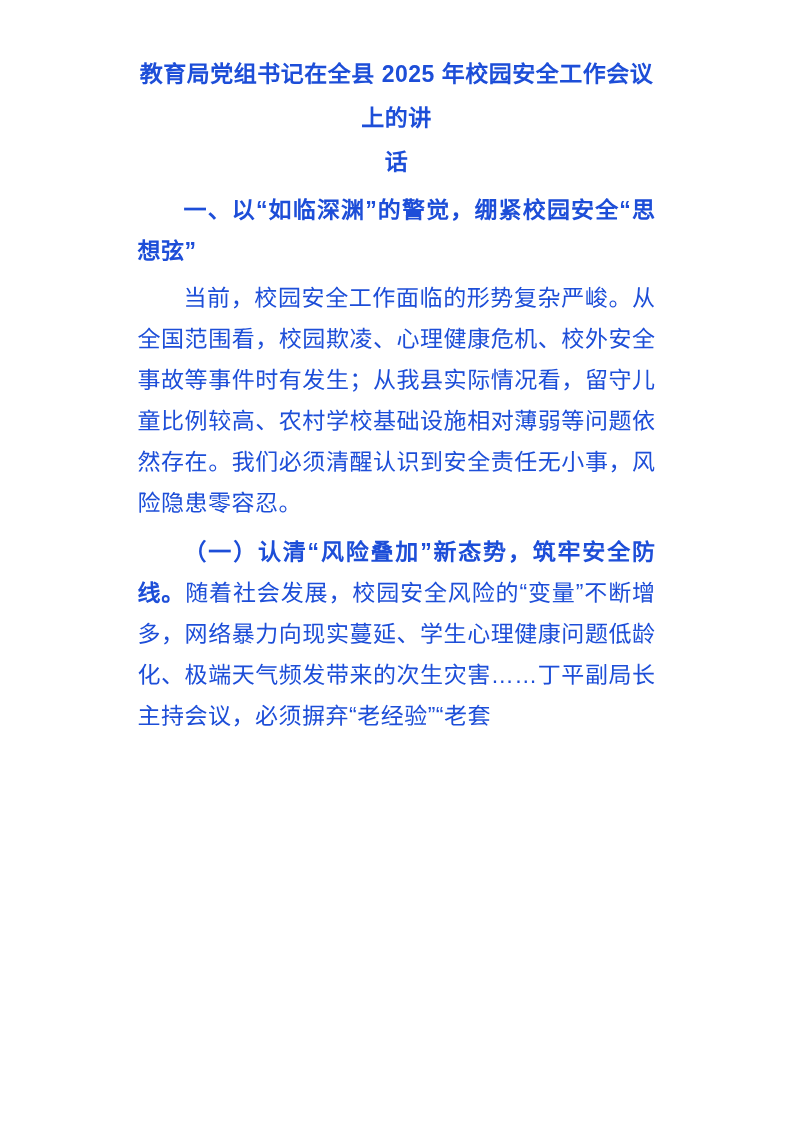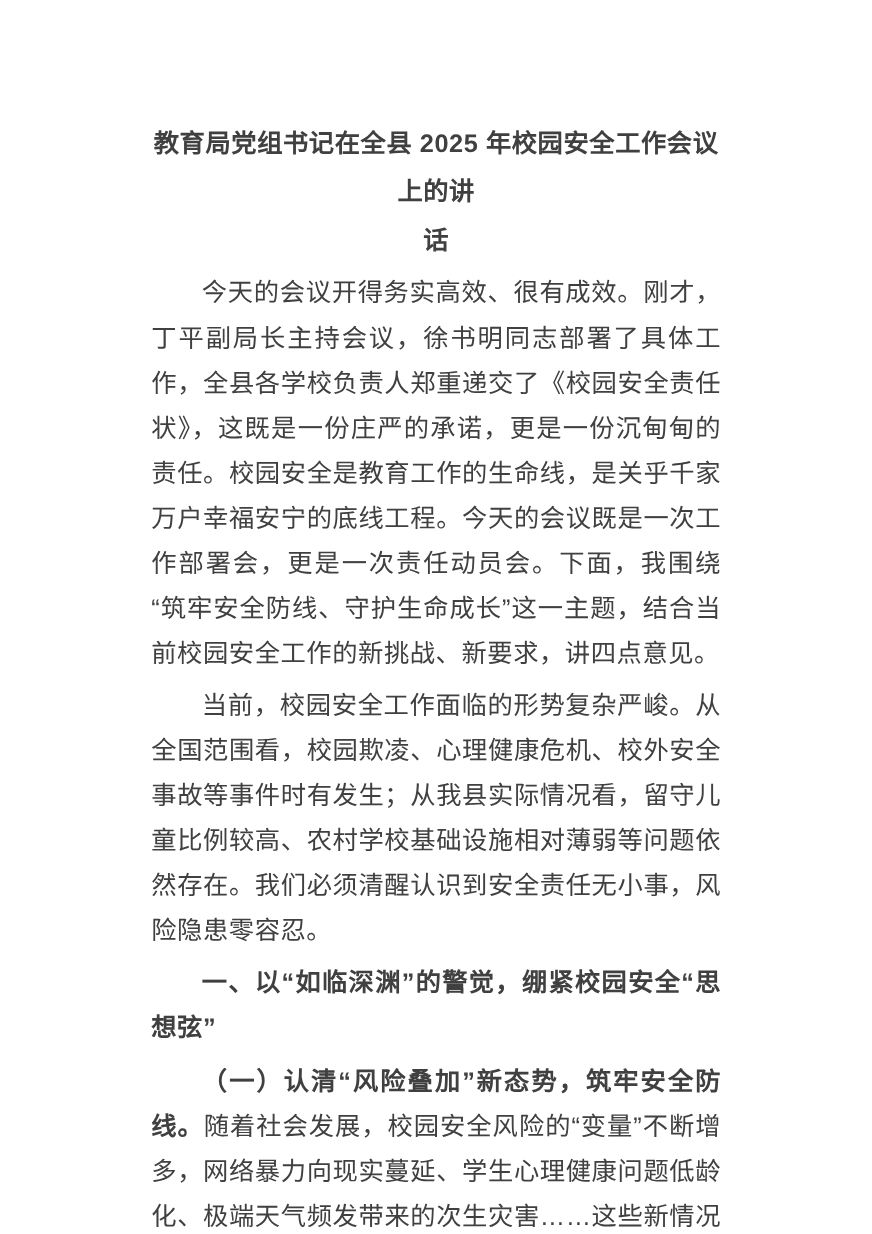--- a/index.html
+++ b/index.html
@@ -7,24 +7,24 @@
     padding: 0;
     background: #ffffff;
   }
   .page {
     position: relative;
     width: 722px;
     height: 1122px;
     margin: 0 auto;
     background: #ffffff;
     box-sizing: border-box;
-    padding: 108px 102px 0 102px;
+    padding: 52px 102px 0 102px;
     overflow: hidden;
     font-family: "Liberation Sans", "DejaVu Sans", sans-serif;
-    color: #404040;
+    color: #1d4ed8;
     font-size: 23px;
   }
   .doc-title {
     margin: 0 0 6px 0;
     font-size: 23px;
     font-weight: bold;
     line-height: 44px;
     text-align: center;
     white-space: pre-line; 
     letter-spacing: 0.5px;
@@ -50,21 +50,20 @@
 </style>
 </head>
 <body>
 
 <div class="page">
 
   <h1 class="doc-title">教育局党组书记在全县 2025 年校园安全工作会议上的讲
 话</h1>
 
 
-  <p class="para indent p-opening">今天的会议开得务实高效、很有成效。刚才，丁平副局长主持会议，徐书明同志部署了具体工作，全县各学校负责人郑重递交了《校园安全责任状》，这既是一份庄严的承诺，更是一份沉甸甸的责任。校园安全是教育工作的生命线，是关乎千家万户幸福安宁的底线工程。今天的会议既是一次工作部署会，更是一次责任动员会。下面，我围绕“筑牢安全防线、守护生命成长”这一主题，结合当前校园安全工作的新挑战、新要求，讲四点意见。</p>
+
+  <p class="para indent p-heading">一、以“如临深渊”的警觉，绷紧校园安全“思想弦”</p>
 
   <p class="para indent p-situation">当前，校园安全工作面临的形势复杂严峻。从全国范围看，校园欺凌、心理健康危机、校外安全事故等事件时有发生；从我县实际情况看，留守儿童比例较高、农村学校基础设施相对薄弱等问题依然存在。我们必须清醒认识到安全责任无小事，风险隐患零容忍。</p>
 
-  <p class="para indent p-heading">一、以“如临深渊”的警觉，绷紧校园安全“思想弦”</p>
-
-  <p class="para indent p-point"><span class="bold-lead">（一）认清“风险叠加”新态势，筑牢安全防线。</span><span>随着社会发展，校园安全风险的“变量”不断增多，网络暴力向现实蔓延、学生心理健康问题低龄化、极端天气频发带来的次生灾害……这些新情况要求我们，风险叠加“老经验”“老套</span></p>
+  <p class="para indent p-point"><span class="bold-lead">（一）认清“风险叠加”新态势，筑牢安全防线。</span><span>随着社会发展，校园安全风险的“变量”不断增多，网络暴力向现实蔓延、学生心理健康问题低龄化、极端天气频发带来的次生灾害……丁平副局长主持会议，必须摒弃“老经验”“老套</span></p>
 
 </div>
 
 </body></html>

